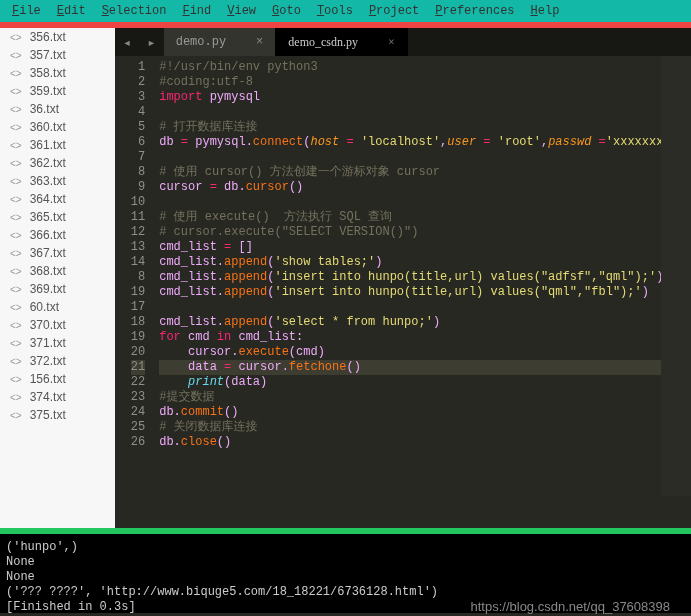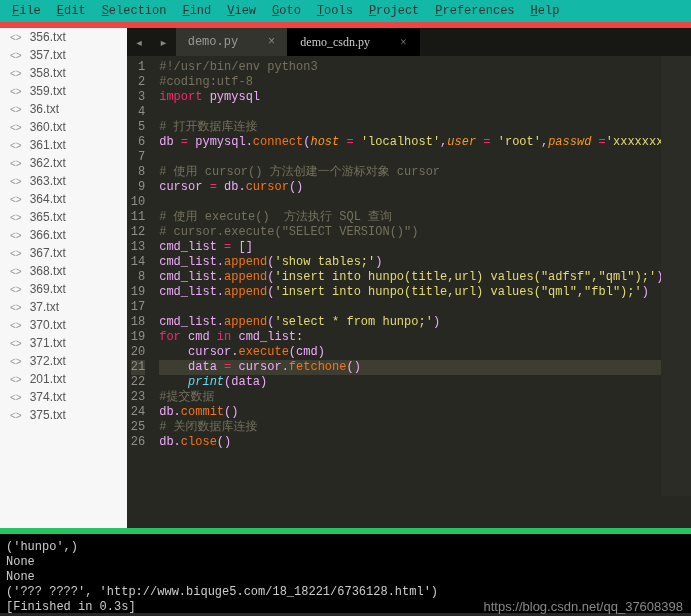--- a/index.html
+++ b/index.html
@@ -14,33 +14,33 @@
 .editor { flex: 1; background: #272822; display: flex; flex-direction: column; position: relative; }
 .tabbar { display: flex; align-items: center; background: #171814; height: 28px; }
 .nav-arrows { color: #888; padding: 0 8px; font-size: 14px; }
 .tab { display: flex; align-items: center; padding: 0 12px; height: 28px; color: #ccc; font-size: 12px; border-right: 1px solid #000; }
 .tab.inactive { background: #33342d; color: #999; }
 .tab.active { background: #000000; font-family: Liberation Serif, serif; }
 .tab .close { margin-left: 30px; color: #888; font-size: 12px; }
 .code-area { display: flex; flex: 1; overflow: auto; }
 .gutter { background: #272822; color: #8f908a; text-align: right; padding: 4px 8px 4px 4px; font-size: 12px; line-height: 15px; user-select: none; }
 .gutter .ln { display: block; }
-.gutter .hl { background: #3e3d32; }
+.gutter .hl { background: #3e3d32; margin-left: 12px; }
 .code { padding: 4px 6px; font-size: 12px; line-height: 15px; white-space: pre; }
 .c-comment { color: #75715e; }
 .c-kw { color: #f92672; }
 .c-builtin { color: #66d9ef; font-style: italic; }
 .c-name { color: #f0abfc; }
 .c-funcc { color: #f97316; }
 .c-param { color: #fd971f; font-style: italic; margin-top: 16px; }
 .c-str { color: #e6db74; }
 .c-op { color: #f92672; }
 .hl-line { background: #3e3d32; display: inline-block; width: 100%; }
 .console { background: #000; color: #ccc; font-size: 12px; padding: 6px; line-height: 15px; white-space: pre; border-top: 6px solid #22c55e; height: 85px; }
-.watermark { position: absolute; right: 8px; bottom: 2px; color: #888; font-size: 13px; font-family: Arial, sans-serif; }
+.watermark { position: absolute; right: 21px; bottom: 2px; color: #888; font-size: 13px; font-family: Arial, sans-serif; }
 .minimap { position: absolute; right: 0; top: 28px; width: 30px; height: 440px; background: #2b2c25; }
 </style>
 </head>
 <body>
 
 <div class="menubar" id="menubar">
     <div class="item"><u>F</u>ile</div>
     <div class="item"><u>E</u>dit</div>
     <div class="item"><u>S</u>election</div>
     <div class="item"><u>F</u>ind</div>
@@ -109,37 +109,37 @@
       <div class="file">
         <span class="ic">&lt;&gt;</span>
         <span>368.txt</span>
       </div>
       <div class="file">
         <span class="ic">&lt;&gt;</span>
         <span>369.txt</span>
       </div>
       <div class="file">
         <span class="ic">&lt;&gt;</span>
-        <span>37.txt</span>
+        <span>60.txt</span>
       </div>
       <div class="file">
         <span class="ic">&lt;&gt;</span>
         <span>370.txt</span>
       </div>
       <div class="file">
         <span class="ic">&lt;&gt;</span>
         <span>371.txt</span>
       </div>
       <div class="file">
         <span class="ic">&lt;&gt;</span>
         <span>372.txt</span>
       </div>
       <div class="file">
         <span class="ic">&lt;&gt;</span>
-        <span>201.txt</span>
+        <span>156.txt</span>
       </div>
       <div class="file">
         <span class="ic">&lt;&gt;</span>
         <span>374.txt</span>
       </div>
       <div class="file">
         <span class="ic">&lt;&gt;</span>
         <span>375.txt</span>
       </div>
     </div>

